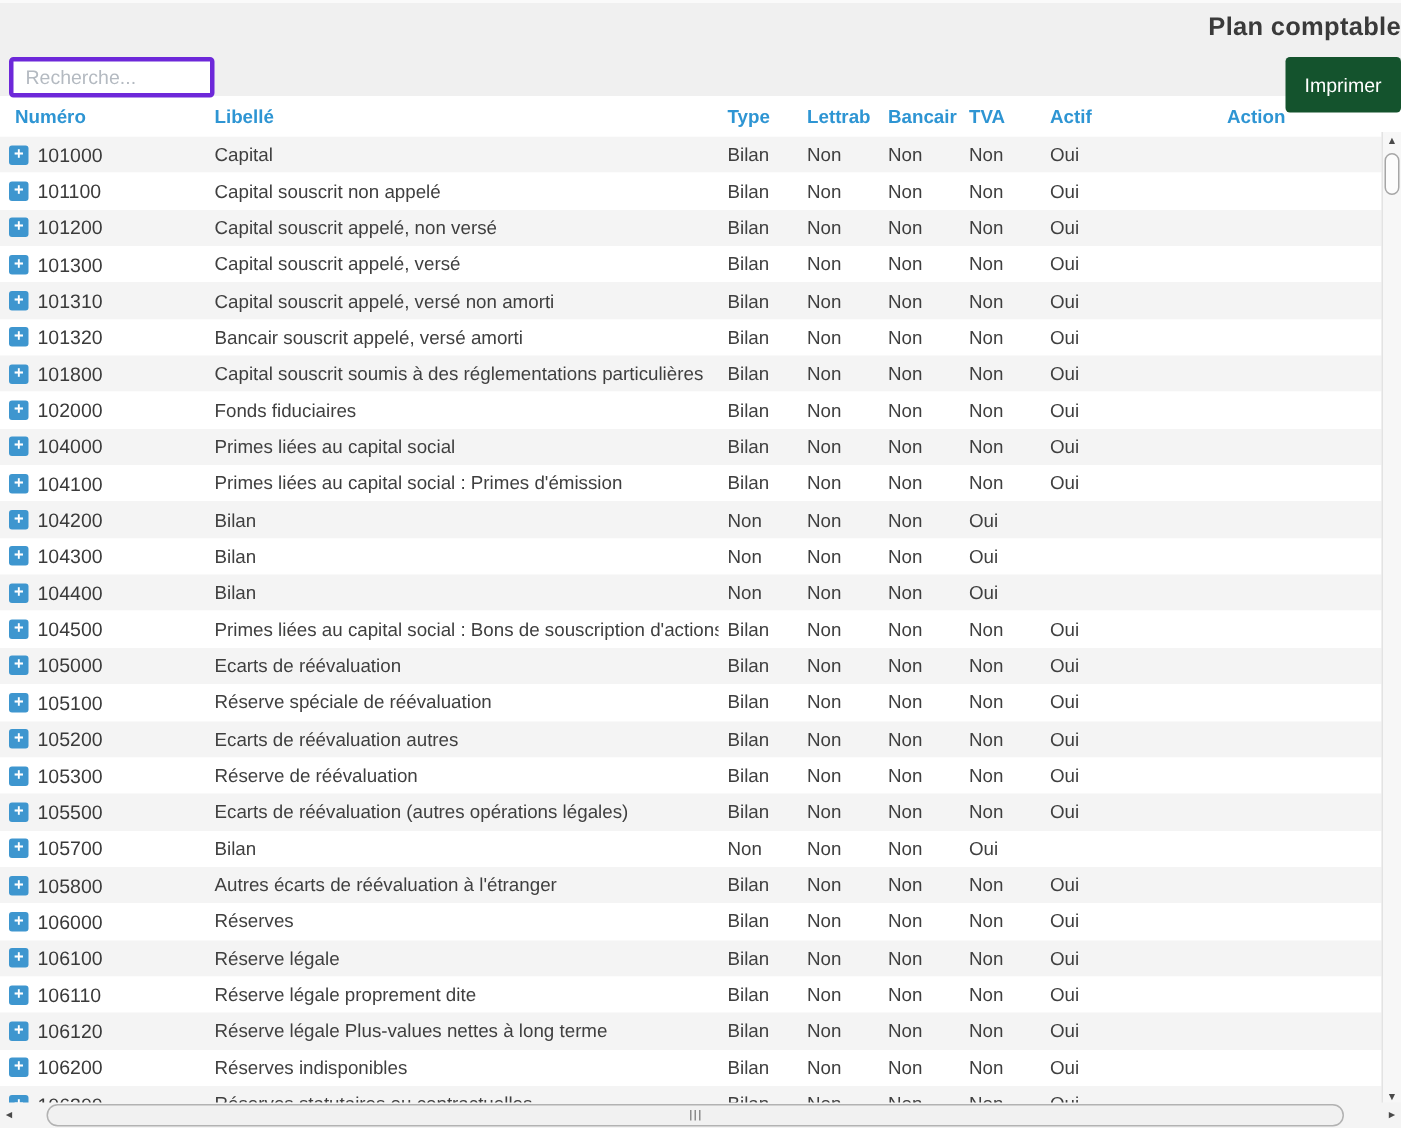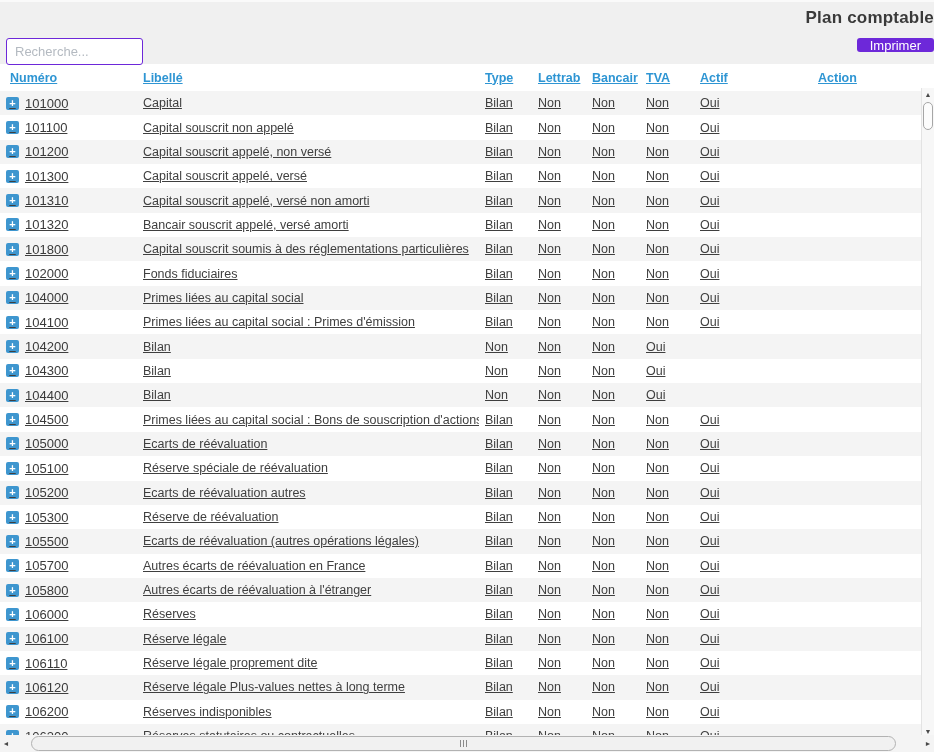--- a/index.html
+++ b/index.html
@@ -4,29 +4,29 @@
 <style>
   * { margin:0; padding:0; box-sizing:border-box; }
   html,body { width:934px; height:755px; background:#fff; }
   body { font-family:"Liberation Sans", sans-serif; }
   .app { position:relative; width:934px; height:755px; background:#fff; overflow:hidden; }
 
   
   .topbar { height:64px; background:#f0f0f0; border-top:2px solid #fafafa; position:relative; }
   .page-title { font-size:17px; font-weight:bold; color:#3a3a3a; padding:6px 0 0 10px; letter-spacing:.2px;text-align:right; }
   .search-input { position:absolute; left:6px; top:36px; width:137px; height:27px;
-    border:1px solid #6d28d9; border-radius:3px; background:#fff; padding:0 8px;
+    border:3px solid #6d28d9; border-radius:3px; background:#fff; padding:0 8px;
     font-family:"Liberation Sans", sans-serif; font-size:13px; color:#555; outline:none; }
   .search-input::placeholder { color:#b4bac1; }
-  .print-button { position:absolute; right:0; top:36px; height:14px; padding:0 13px;
-    background:#6d28d9; color:#fff; border:none; border-radius:3px;
+  .print-button { position:absolute; right:0; top:36px; height:37px; padding:0 13px;
+    background:#14532d; color:#fff; border:none; border-radius:3px;
     font-family:"Liberation Sans", sans-serif; font-size:13px; cursor:pointer; }
 
   
-  .grid-cols { display:grid; grid-template-columns:137px 342px 53px 54px 54px 54px 118px 1fr; align-items:center;text-decoration:underline; }
+  .grid-cols { display:grid; grid-template-columns:137px 342px 53px 54px 54px 54px 118px 1fr; align-items:center; }
   .thead { height:27px; background:#fff; color:#2e95d3; font-weight:bold; font-size:12.5px; }
   .thead > div { padding-left:6px; white-space:nowrap; cursor:pointer; }
   .thead > .col-numero { padding-left:10px; }
   .tbody { height:645px; overflow:hidden; background:#fff; }
   .row { height:24.35px; font-size:12.5px; color:#3f3f3f; }
   .row:nth-child(odd) { background:#f4f4f4; }
   .row:nth-child(even) { background:#ffffff; }
   .cell { padding-left:6px; white-space:nowrap; overflow:hidden; }
   .cell-numero { padding-left:6px; display:flex; align-items:center; gap:6px; font-size:13px; color:#3a3a3a; }
   .plus-icon { display:inline-flex; width:13px; height:13px; background:#3e96cf; border-radius:2px;
@@ -319,21 +319,20 @@
       <div class="cell">Non</div>
       <div class="cell">Non</div>
       <div class="cell">Oui</div>
       <div class="cell"></div>
     </div>
       <div class="row grid-cols">
       <div class="cell-numero">
         <span class="plus-icon">+</span>
         <span>105700</span>
       </div>
-      <div class="cell">Autres écarts de réévaluation en France</div>
       <div class="cell">Bilan</div>
       <div class="cell">Non</div>
       <div class="cell">Non</div>
       <div class="cell">Non</div>
       <div class="cell">Oui</div>
       <div class="cell"></div>
     </div>
       <div class="row grid-cols">
       <div class="cell-numero">
         <span class="plus-icon">+</span>

